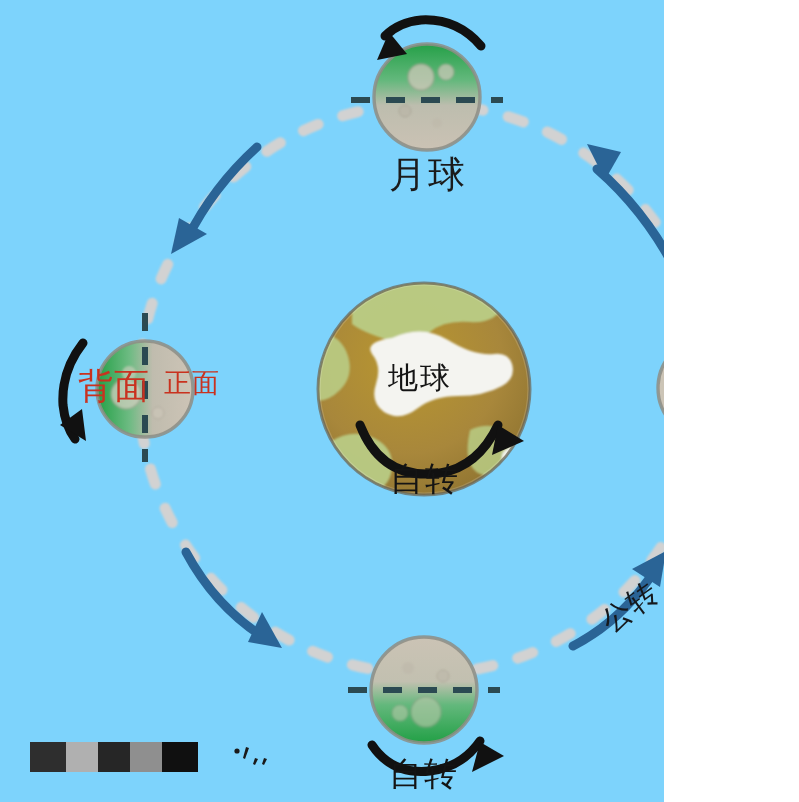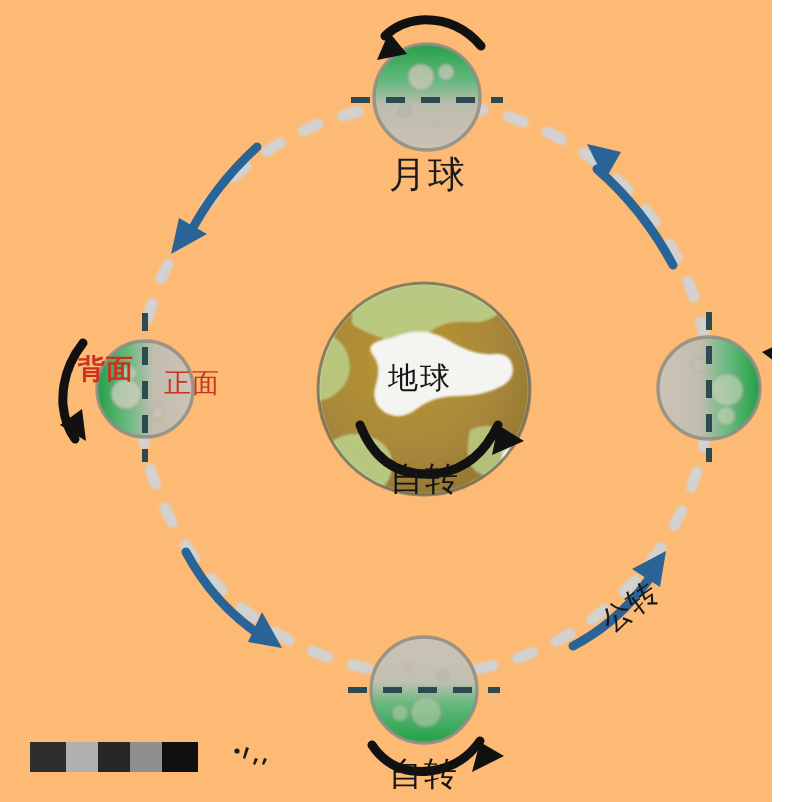--- a/index.html
+++ b/index.html
@@ -6,23 +6,23 @@
   html, body {
     margin: 0;
     padding: 0;
     background: #ffffff;
   }
   body {
     font-family: "DejaVu Sans", "Liberation Sans", sans-serif;
   }
   #stage {
     position: relative;
-    width: 772px;
+    width: 664px;
     height: 802px;
-    background: #fdba74;
+    background: #7dd3fc;
     overflow: hidden;
   }
   #scene {
     position: absolute;
     left: 0;
     top: 0;
     width: 799px;
     height: 802px;
   }
   .lbl {
@@ -63,26 +63,25 @@
   .lbl-rev {
     font-size: 30px;
     color: #15181c;
     left: 596px;
     top: 613px;
     letter-spacing: 1px;
     transform: rotate(-36deg);
     transform-origin: left top;
   }
   .lbl-far {
-    font-size: 27px;
+    font-size: 35px;
     color: #c9321f;
     left: 78px;
-    top: 355px;
+    top: 369px;
     letter-spacing: 1px;
-    font-weight: bold;
   }
   .lbl-near {
     font-size: 27px;
     color: #c9321f;
     left: 164px;
     top: 369px;
     letter-spacing: 1px;
   }
   
   #watermark {

